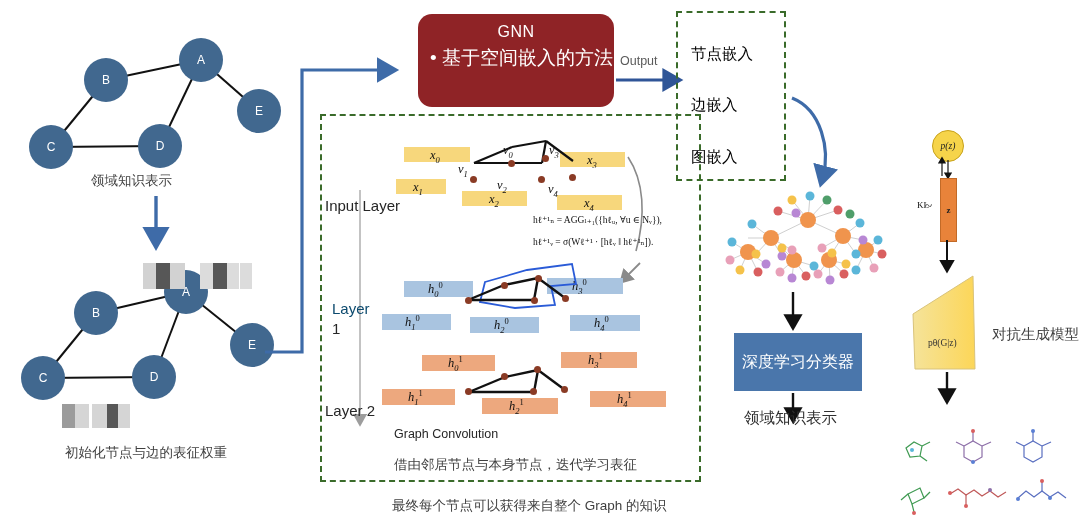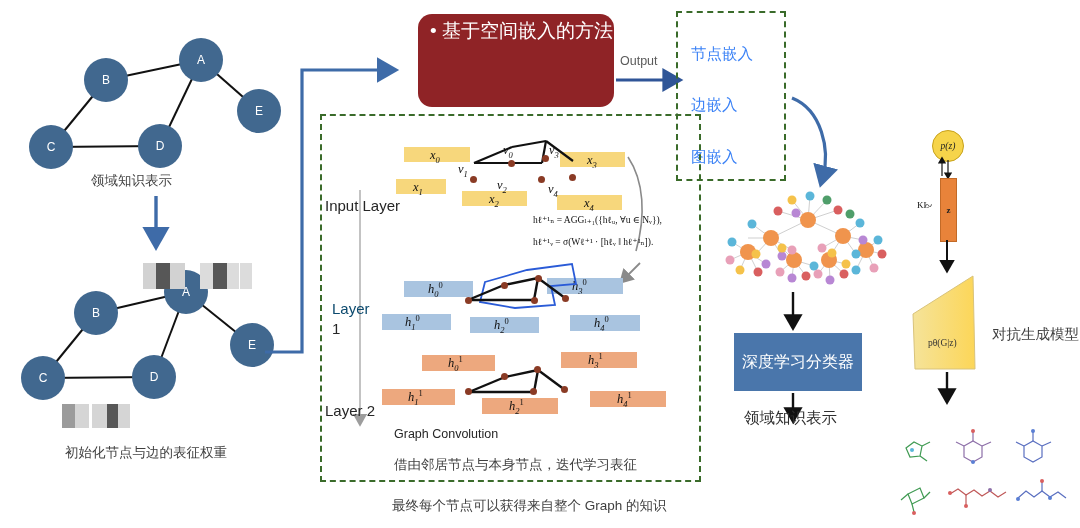--- a/index.html
+++ b/index.html
@@ -9,21 +9,21 @@
   .cap{font-size:13.5px;color:#3f3f3f;white-space:nowrap;}
   .node-circ{position:absolute;border-radius:50%;background:#41688f;
              color:#fff;display:flex;align-items:center;justify-content:center;
              font-size:12px;font-family:"Liberation Sans",sans-serif;}
   svg{position:absolute;left:0;top:0;overflow:visible;}
   .gnn-box{position:absolute;background:#8f2326;border-radius:14px;
            color:#fff;box-sizing:border-box;}
   .gnn-title{text-align:center;font-size:16px;padding-top:9px;letter-spacing:.5px;}
   .gnn-bullet{font-size:19px;padding:4px 0 0 12px;white-space:nowrap;}
   .emb-box{position:absolute;border:2.2px dashed #3a6b2a;box-sizing:border-box;}
-  .emb-item{position:absolute;font-size:15.5px;color:#3b82f6;white-space:nowrap;}
+  .emb-item{position:absolute;font-size:15.5px;color:#000000;white-space:nowrap;}
   .green-dash{position:absolute;border:2.2px dashed #3a6b2a;box-sizing:border-box;}
   .feat-bar{position:absolute;}
   .mini-node{position:absolute;width:7px;height:7px;border-radius:50%;background:#8a3b25;}
   .hbar{position:absolute;box-sizing:border-box;}
   .hlab{position:absolute;font-family:"Liberation Serif","DejaVu Serif",serif;
         font-style:italic;font-size:12.5px;color:#111;white-space:nowrap;}
   .sub{font-size:8.5px;vertical-align:sub;font-style:italic;}
   .sup{font-size:8.5px;vertical-align:super;font-style:normal;}
   .clsf{position:absolute;background:#4a76ab;color:#fff;display:flex;
         align-items:center;justify-content:center;font-size:16px;}
@@ -124,20 +124,21 @@
 <svg class="abs" style="left:265px;top:58px;" width="170" height="320">
   <defs>
       <marker id="blarrow2" markerWidth="8" markerHeight="8" refX="3.2" refY="4" orient="auto">
     <path d="M0,0 L7,4 L0,8 z" fill="#3e6ba8"></path>
       </marker>
     </defs>
   <path d="M0,294 L37,294 L37,12 L122,12" fill="none" stroke="#3e6ba8" stroke-width="3.2" marker-end="url(#blarrow2)"></path>
 </svg>
 
 <div class="gnn-box" style="left:418px;top:14px;width:196px;height:93px;">
+  <div class="gnn-title">GNN</div>
   <div class="gnn-bullet">• 基于空间嵌入的方法</div>
 </div>
 
 <div class="abs" style="left:620px;top:54px;font-size:12.5px;color:#5a5a5a;">Output</div>
 <svg class="abs" style="left:616px;top:74px;" width="66" height="14">
   <defs>
       <marker id="oarrow" markerWidth="8" markerHeight="8" refX="3.2" refY="4" orient="auto">
     <path d="M0,0 L7,4 L0,8 z" fill="#2f5597"></path>
       </marker>
     </defs>

